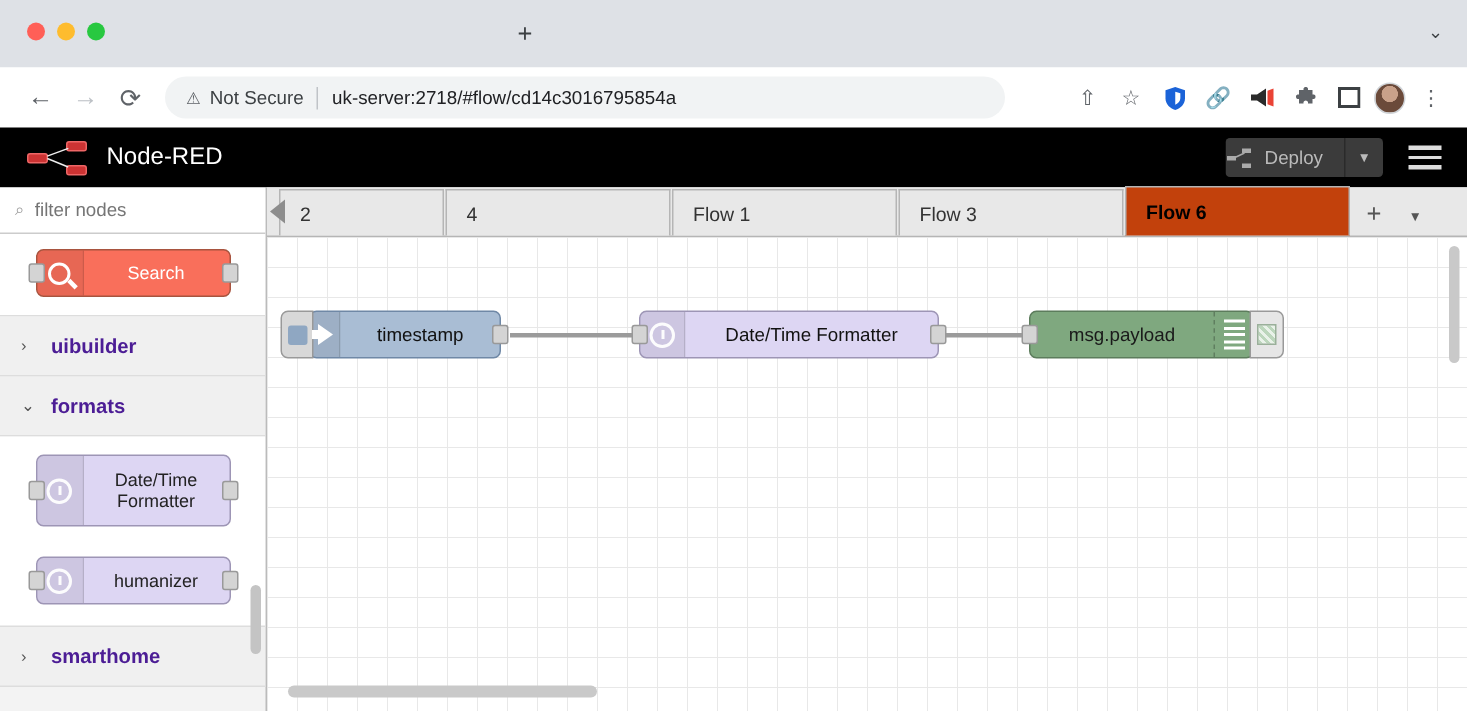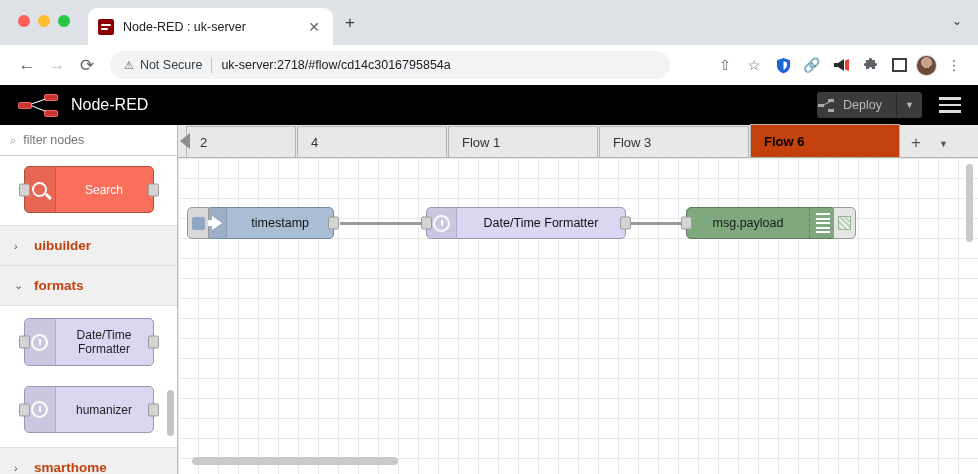--- a/index.html
+++ b/index.html
@@ -127,21 +127,21 @@
     height: 31px; background: #fff; border-bottom: 1px solid #ccc;
     display: flex; align-items: center; padding: 0 10px; gap: 7px;
   }
   .filter-box .mag { font-size: 11px; color: #999; }
   .filter-input {
     border: none; outline: none; font-size: 12.5px; color: #999;
     font-family: "Liberation Sans", sans-serif; background: transparent; width: 130px;
   }
   .pal-section { background: #fff; border-bottom: 1px solid #ddd; padding: 10px 0 12px 0; }
   .pal-node {
-    margin: 0 auto; width: 130px; height: 47px; border-radius: 5px;
+    margin: 0 auto; width: 130px; height: 32px; border-radius: 5px;
     display: flex; align-items: center; position: relative;
     border: 1px solid #999;
   }
   .pal-node.search { background: #f96f5b; border-color: #a8543f; }
   .pal-node.formatter { background: #ddd6f3; border-color: #9d95b5; height: 48px; }
   .pal-node.humanizer { background: #ddd6f3; border-color: #9d95b5; }
   .pal-node .icon-band {
     width: 31px; height: 100%; border-right: 1px solid rgba(0,0,0,.12);
     border-radius: 4px 0 0 4px; display: flex; align-items: center; justify-content: center;
     background: rgba(0,0,0,.07);
@@ -164,21 +164,21 @@
   .mag-ic { width: 15px; height: 15px; border: 2.5px solid #fff; border-radius: 50%; position: relative; }
   .mag-ic::after {
     content: ""; position: absolute; left: 11px; top: 11px;
     width: 7px; height: 2.5px; background: #fff; transform: rotate(45deg);
   }
   .cat-row {
     height: 40px; background: #f0f0f0; border-bottom: 1px solid #ddd;
     display: flex; align-items: center; padding: 0 14px; gap: 11px;
   }
   .cat-chev { font-size: 11px; color: #555; width: 9px; }
-  .cat-name { font-size: 13.5px; font-weight: bold; color: #c2410c; }
+  .cat-name { font-size: 13.5px; font-weight: bold; color: #4c1d95; }
   .pal-scroll {
     position: absolute; right: 3px; top: 265px; width: 7px; height: 46px;
     background: #c4c4c4; border-radius: 4px;
   }
 
   
   .canvas-side { flex: 1; position: relative; background: #fff; }
   .tabs-row {
     height: 33px; background: #e8e8e8; border-bottom: 1px solid #b5b5b5;
     display: flex; align-items: flex-end; position: relative;
@@ -288,25 +288,20 @@
   }
 </style>
 </head>
 <body>
 
 <div class="browser-top">
   <div class="traffic">
     <div class="dot red"></div>
     <div class="dot yellow"></div>
     <div class="dot green"></div>
-  </div>
-  <div class="tab">
-    <div class="favicon"></div>
-    <div class="tab-title">Node-RED : uk-server</div>
-    <div class="tab-close">✕</div>
   </div>
   <div class="new-tab">+</div>
   <div class="win-chevron">⌄</div>
 </div>
 
 <div class="browser-bar">
   <div class="nav-btn">←</div>
   <div class="nav-btn dim">→</div>
   <div class="nav-btn">⟳</div>
   <div class="omnibox">

